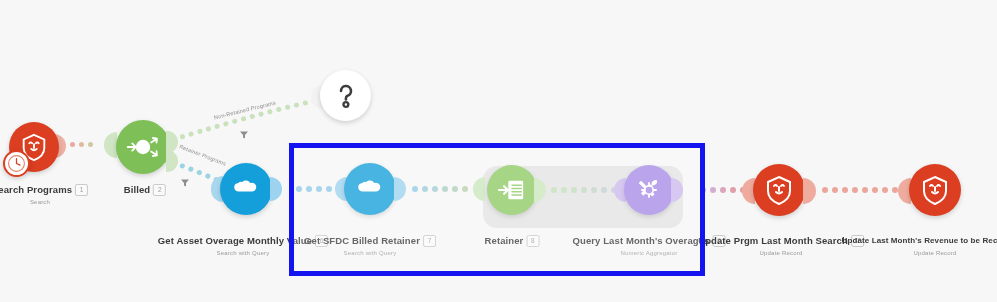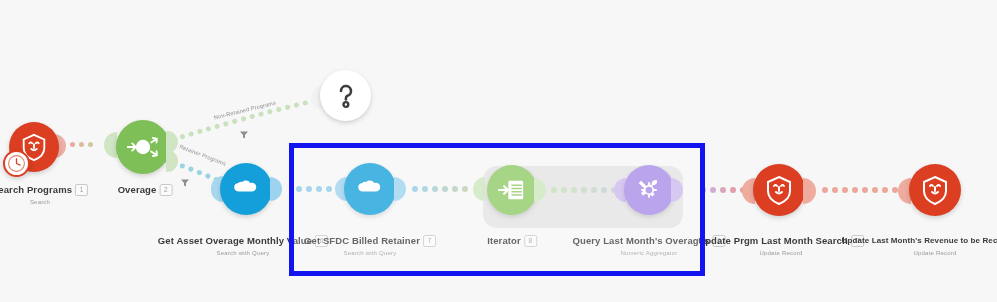--- a/index.html
+++ b/index.html
@@ -139,21 +139,21 @@
   <div class="node">
     <div class="bubble" style="left:116px;top:120px;width:54px;height:54px;background:#7ec057;">
       <svg width="36" height="30" viewBox="0 0 40 32">
         <circle cx="20" cy="16" r="8" fill="#fff"></circle>
         <path d="M3 16 H12 M8 12 L12 16 L8 20" stroke="#fff" stroke-width="2" fill="none" stroke-linecap="round" stroke-linejoin="round"></path>
         <path d="M29 11 L35 7 M31 6 L35.5 6.6 L35 11" stroke="#fff" stroke-width="2" fill="none" stroke-linecap="round" stroke-linejoin="round"></path>
         <path d="M29 21 L35 25 M35 20.5 L35.5 25.4 L31 26" stroke="#fff" stroke-width="2" fill="none" stroke-linecap="round" stroke-linejoin="round"></path>
       </svg>
     </div>
     <div class="label" style="left:145px;top:180px;">
-      <span class="title">Overage</span><span class="badge">2</span>
+      <span class="title">Billed</span><span class="badge">2</span>
     </div>
   </div>
 
   <div class="cap left" style="position:absolute;left:166px;top:131px;width:12px;height:22px;background:#cfe5c3;"></div>
   <div class="cap left" style="position:absolute;left:166px;top:150px;width:12px;height:22px;background:#cfe5c3;"></div>
 
   <div class="node">
     <div class="cap right" style="position:absolute;left:311px;top:85px;width:12px;height:24px;background:#f2f2f2;"></div>
     <div class="bubble" style="left:320px;top:70px;width:51px;height:51px;background:#ffffff;">
       <svg width="24" height="30" viewBox="0 0 24 30">
@@ -213,21 +213,21 @@
 
   <div class="node">
     <div class="bubble" style="left:487px;top:165px;width:50px;height:50px;background:#8cc963;">
       <svg width="30" height="26" viewBox="0 0 32 28">
         <path d="M2 14 H11 M7.5 10 L11.5 14 L7.5 18" stroke="#fff" stroke-width="2.4" fill="none" stroke-linecap="round" stroke-linejoin="round"></path>
         <rect x="12" y="4" width="16" height="20" rx="1.5" fill="#fff"></rect>
         <path d="M16 9 H26 M16 12.5 H26 M16 16 H26 M16 19.5 H26" stroke="#8cc963" stroke-width="1.6" stroke-linecap="round"></path>
       </svg>
     </div>
     <div class="label" style="left:512px;top:231px;">
-      <span class="title">Iterator</span><span class="badge">8</span>
+      <span class="title">Retainer</span><span class="badge">8</span>
     </div>
   </div>
 
   <div class="cap left" style="position:absolute;left:534px;top:178px;width:12px;height:24px;background:#cbe6bb;"></div>
   <div class="dots big" style="left:551px;top:187px;">
     <i style="background:#c2dfb6;"></i>
       <i style="background:#c2ddb9;"></i>
       <i style="background:#c2dbbd;"></i>
     <i style="background:#c2d8c2;"></i>
       <i style="background:#c2d4c8;"></i>

